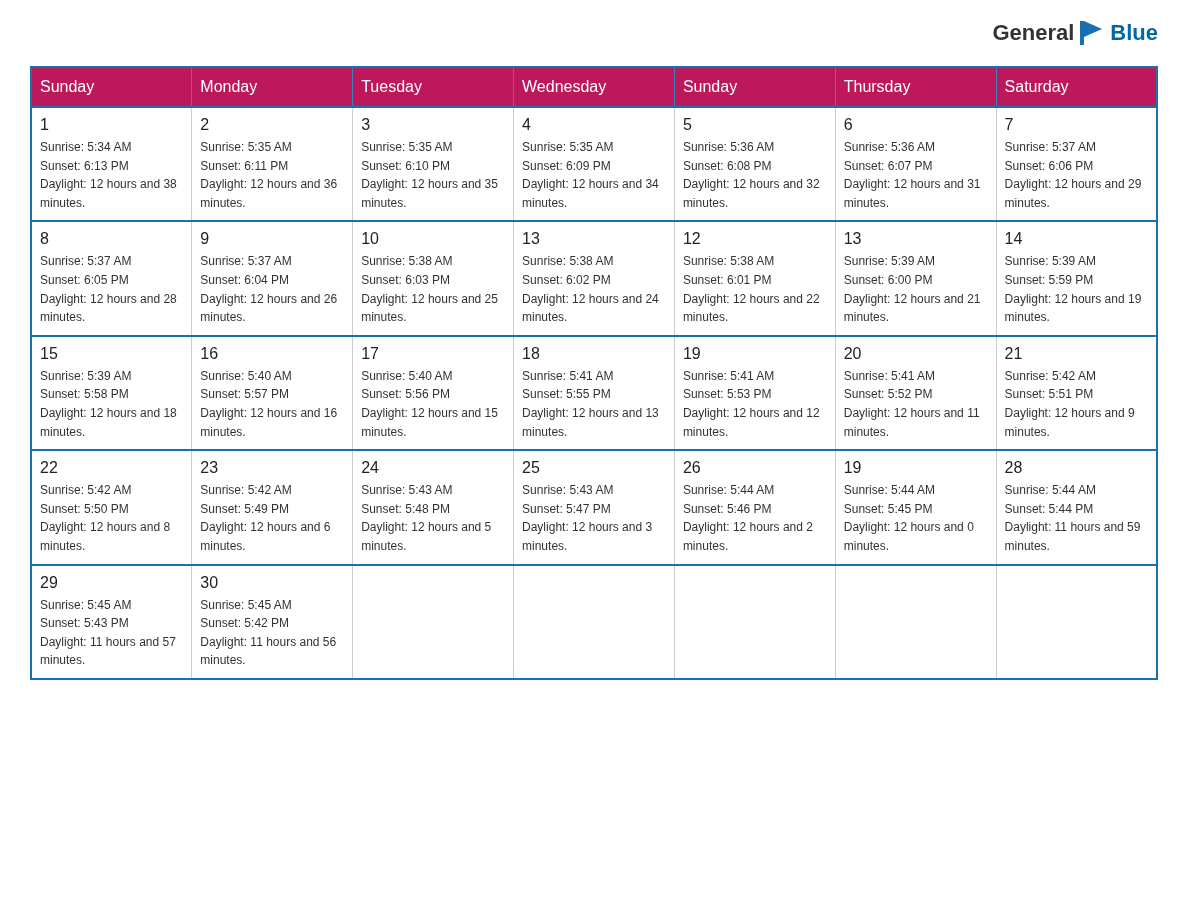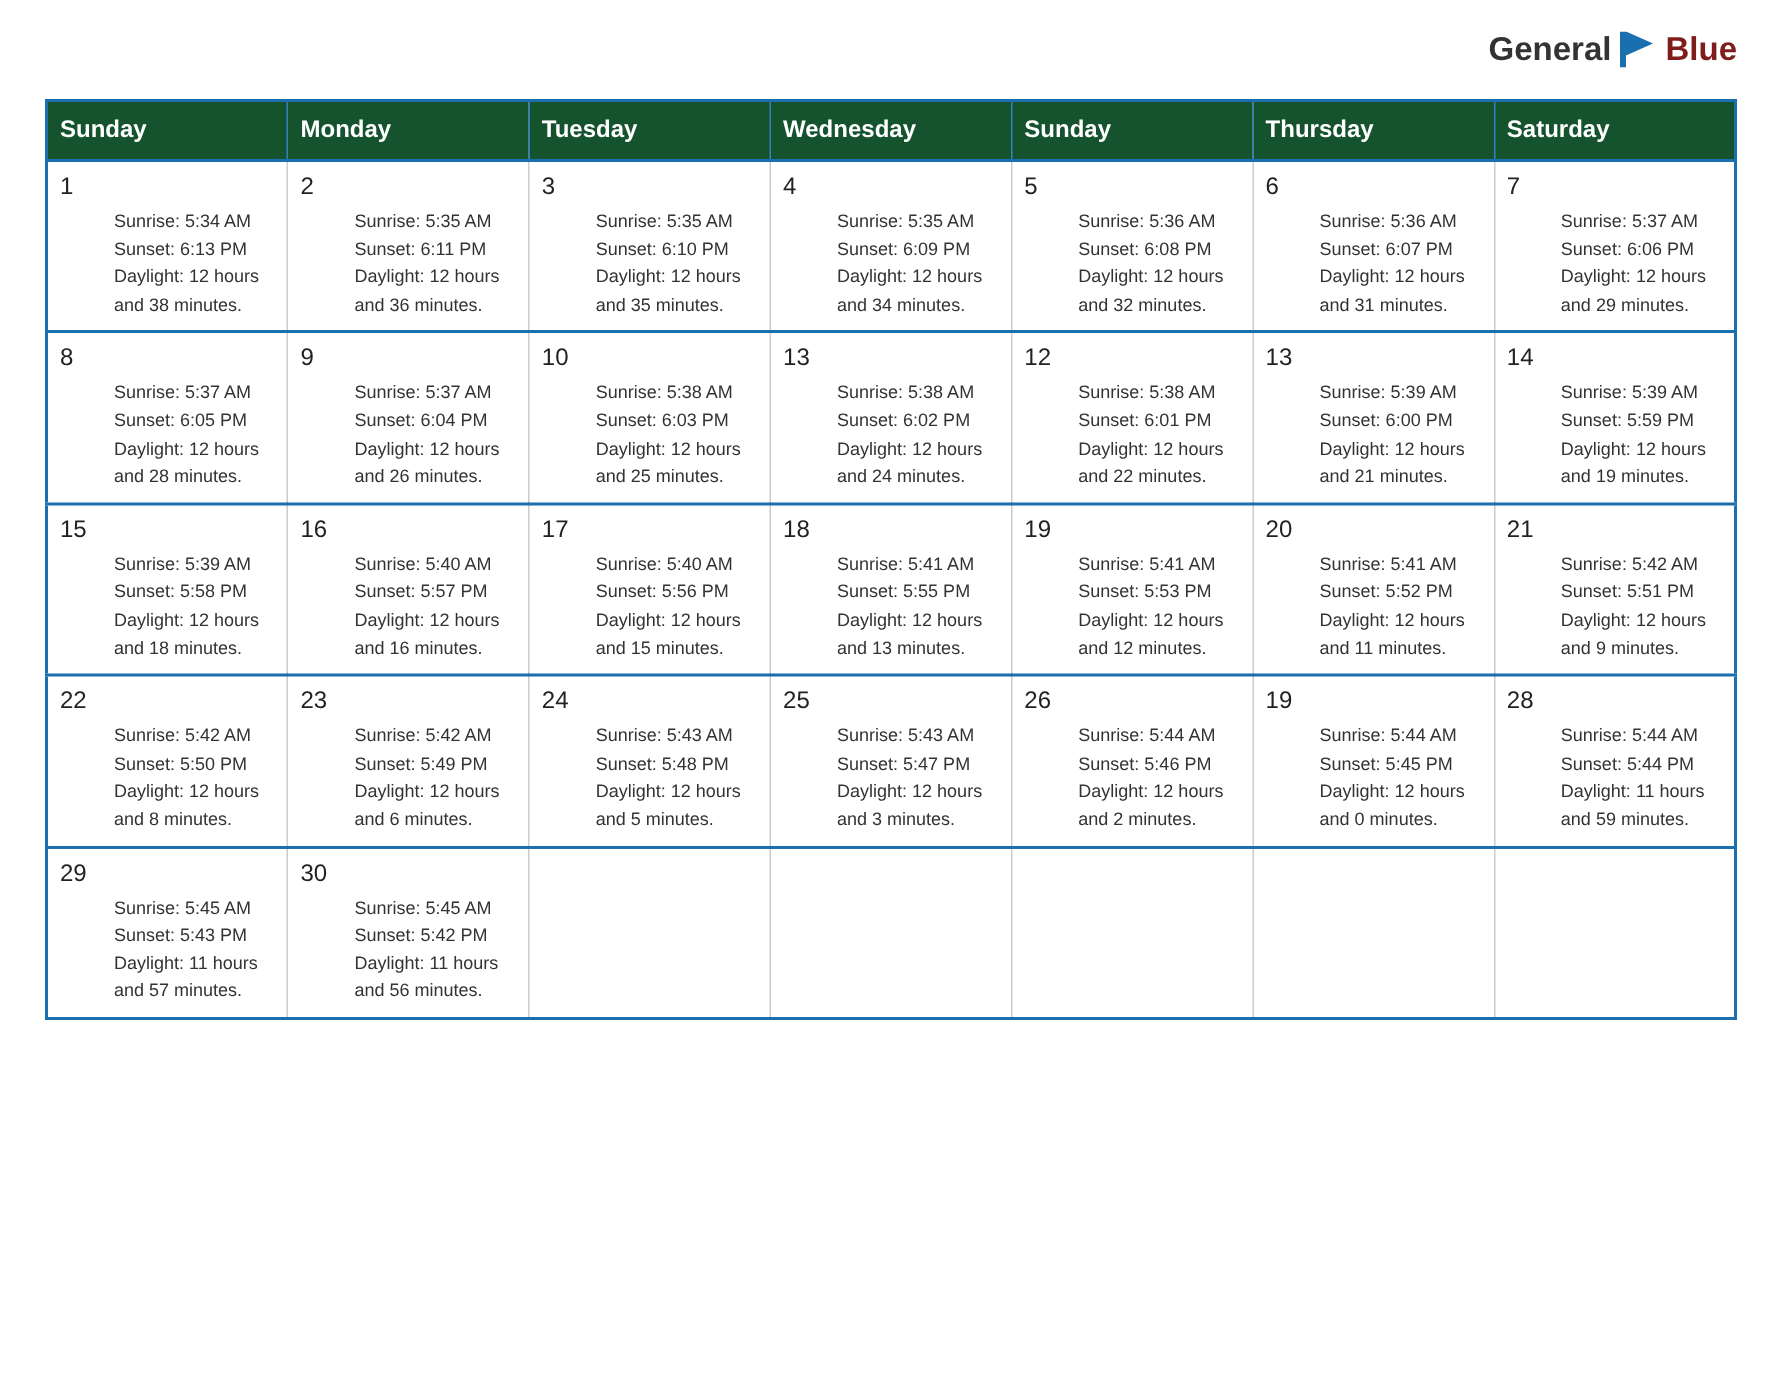--- a/index.html
+++ b/index.html
@@ -34,24 +34,24 @@
       font-size: 20px;
       color: #333;
       margin-top: 4px;
     }
     table {
       width: 100%;
       border-collapse: collapse;
       border: 2px solid #1a6faf;
     }
     thead tr th {
-      background-color: #14532d;
+      background-color: #be185d;
       color: #ffffff;
       font-size: 16px;
-      font-weight: bold;
+      font-weight: normal;
       padding: 10px 8px;
       text-align: left;
       border-right: 1px solid #3a80bf;
     }
     thead tr th:last-child {
       border-right: none;
     }
     tbody tr {
       border-top: 2px solid #1a6faf;
     }
@@ -71,38 +71,37 @@
       font-size: 16px;
       font-weight: normal;
       color: #222;
       display: block;
       margin-bottom: 4px;
     }
     .day-info {
       font-size: 12px;
       color: #333;
       line-height: 1.55;
-      margin-left: 36px;
     }
     .empty-cell {
       background: #fff;
     }
   </style>
 </head>
 <body>
 
 <div class="header-area">
   <div class="logo">
     <span style="font-size:22px;font-weight:bold;color:#333;">General</span>
     <svg width="22" height="24" viewBox="0 0 22 24" style="margin-left:2px;vertical-align:middle;">
       <polygon points="4,0 22,8 4,16" fill="#1a6faf"></polygon>
       <rect x="0" y="0" width="4" height="24" fill="#1a6faf"></rect>
     </svg>
     <br>
-    <span style="font-size:22px;font-weight:bold;color:#7f1d1d;margin-left:0;">Blue</span>
+    <span style="font-size:22px;font-weight:bold;color:#0369a1;margin-left:0;">Blue</span>
   </div>
   <div class="title-area">
     <div class="month-title"></div>
     <div class="location-title"></div>
   </div>
 </div>
 
 <table>
   <thead>
     <tr>

